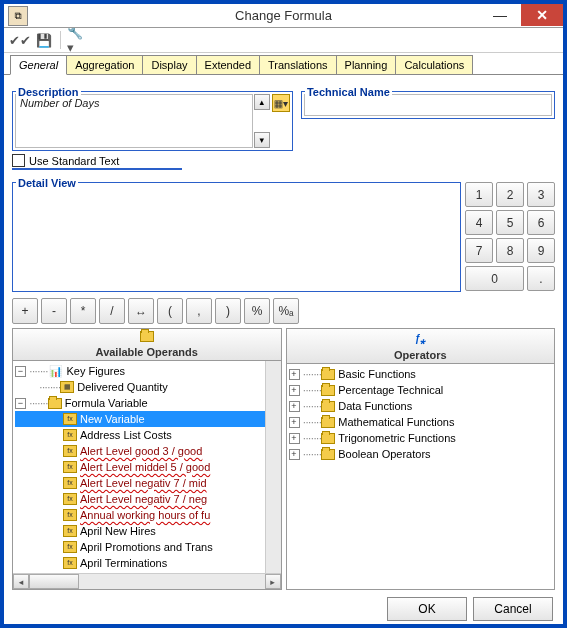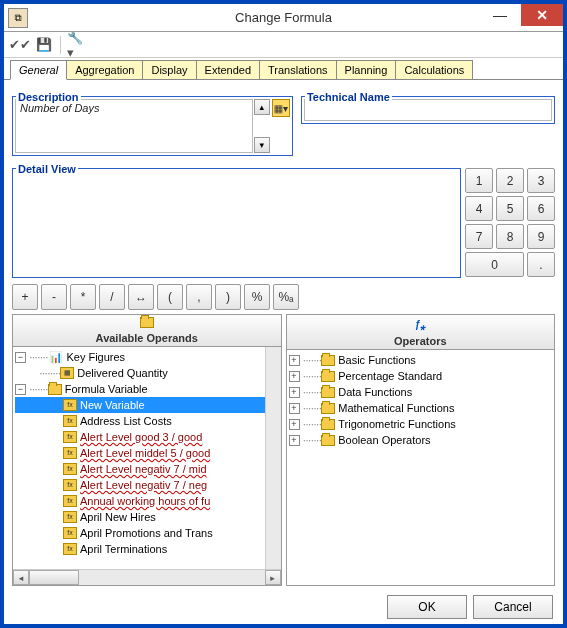--- a/index.html
+++ b/index.html
@@ -423,20 +423,24 @@
           <div class="desc-wrap">
             <div class="desc-text">Number of Days</div>
             <div style="display:flex;flex-direction:column;justify-content:space-between">
               <div class="scroll-btn">▴</div>
               <div class="scroll-btn">▾</div>
             </div>
             <div style="display:flex;flex-direction:column">
               <div class="picker-btn">▦▾</div>
             </div>
           </div>
+        </div>
+        <div class="checkbox-line">
+          <div class="checkbox"></div>
+          <span>Use Standard Text</span>
         </div>
       </div>
       <div class="group" style="flex:0.95">
         <span class="group-label">Technical Name</span>
         <div class="group-frame" style="min-height:24px">
           <div class="tech-input"></div>
         </div>
       </div>
     </div>
 
@@ -551,21 +555,21 @@
       </div>
 
       <div class="panel">
         <div class="panel-head">
           <span style="font-size:10px;color:#0055cc;font-style:italic">ƒ⁎</span>
           <span>Operators</span>
         </div>
         <div class="panel-body">
           <div class="tree">
             <div class="tree-row"><span class="expander">+</span><span class="dots">·······</span> <span class="folder-icon"></span>&nbsp;<span>Basic Functions</span></div>
-            <div class="tree-row"><span class="expander">+</span><span class="dots">·······</span> <span class="folder-icon"></span>&nbsp;<span>Percentage Standard</span></div>
+            <div class="tree-row"><span class="expander">+</span><span class="dots">·······</span> <span class="folder-icon"></span>&nbsp;<span>Percentage Technical</span></div>
             <div class="tree-row"><span class="expander">+</span><span class="dots">·······</span> <span class="folder-icon"></span>&nbsp;<span>Data Functions</span></div>
             <div class="tree-row"><span class="expander">+</span><span class="dots">·······</span> <span class="folder-icon"></span>&nbsp;<span>Mathematical Functions</span></div>
             <div class="tree-row"><span class="expander">+</span><span class="dots">·······</span> <span class="folder-icon"></span>&nbsp;<span>Trigonometric Functions</span></div>
             <div class="tree-row"><span class="expander">+</span><span class="dots">·······</span> <span class="folder-icon"></span>&nbsp;<span>Boolean Operators</span></div>
           </div>
         </div>
       </div>
     </div>
   </div>
 

